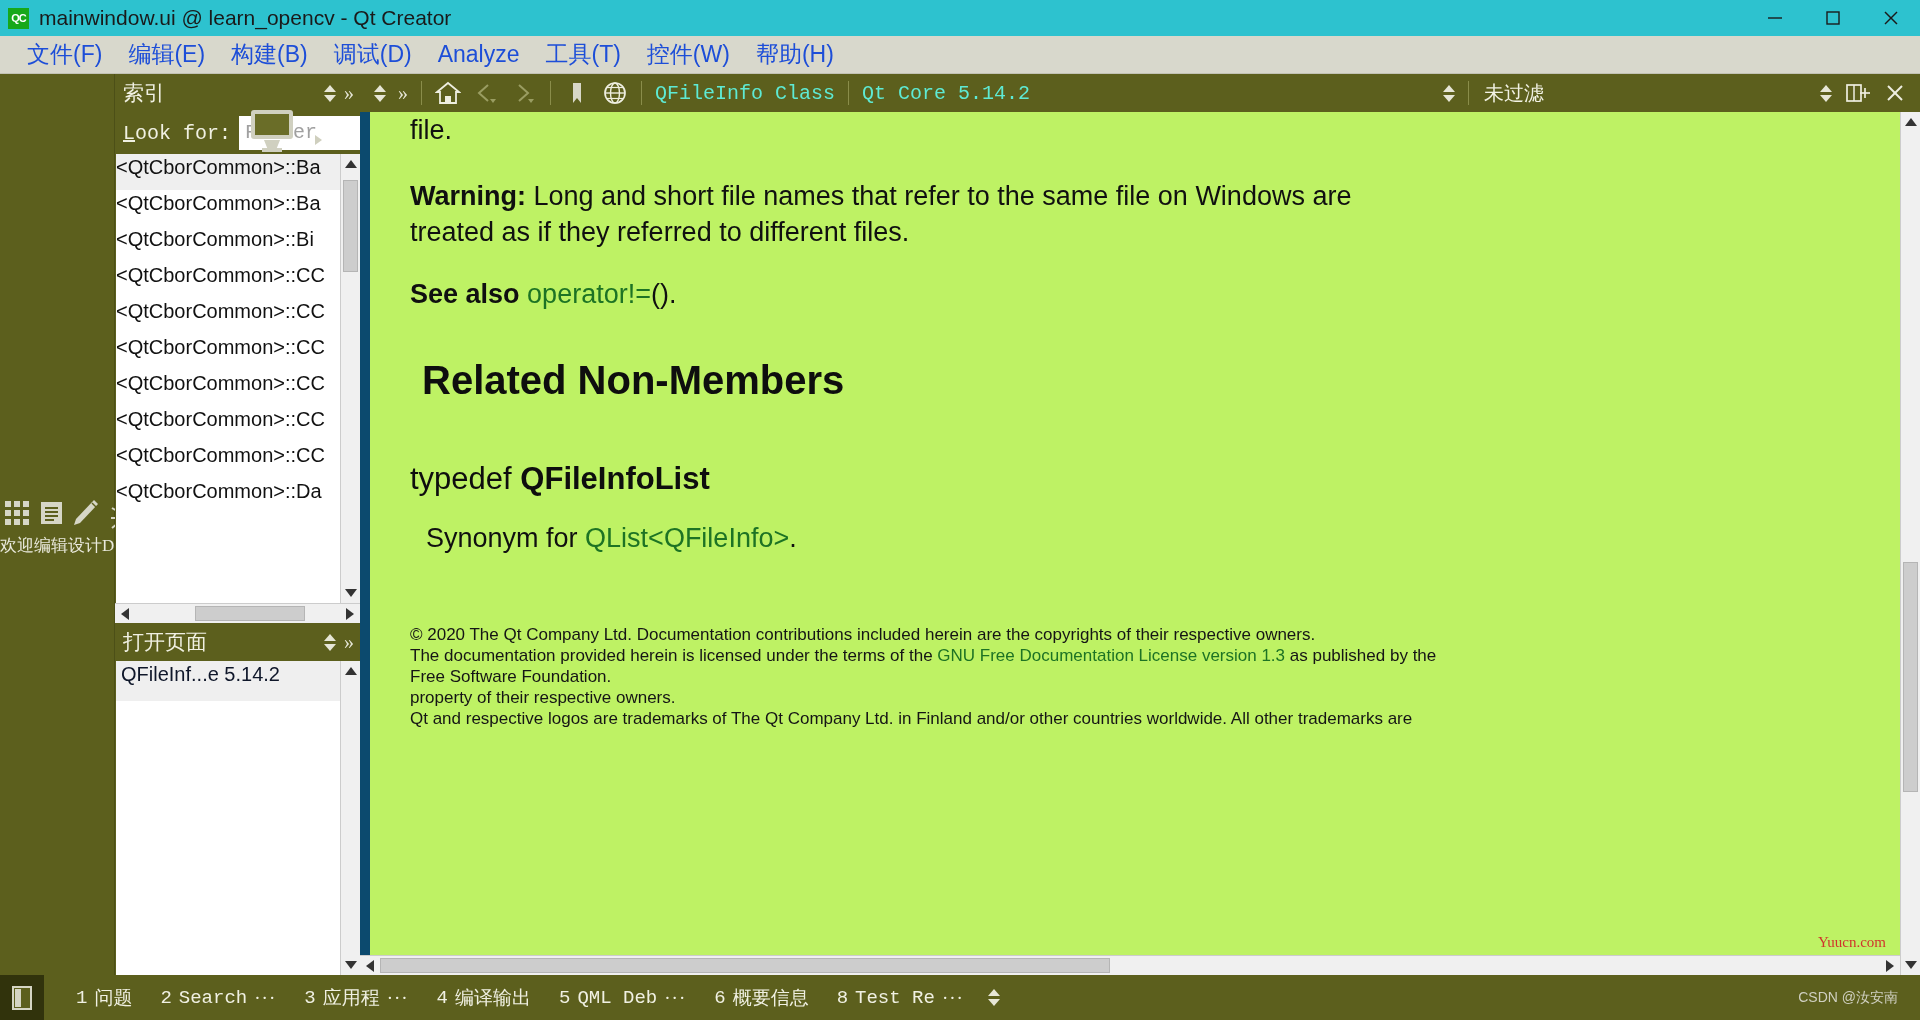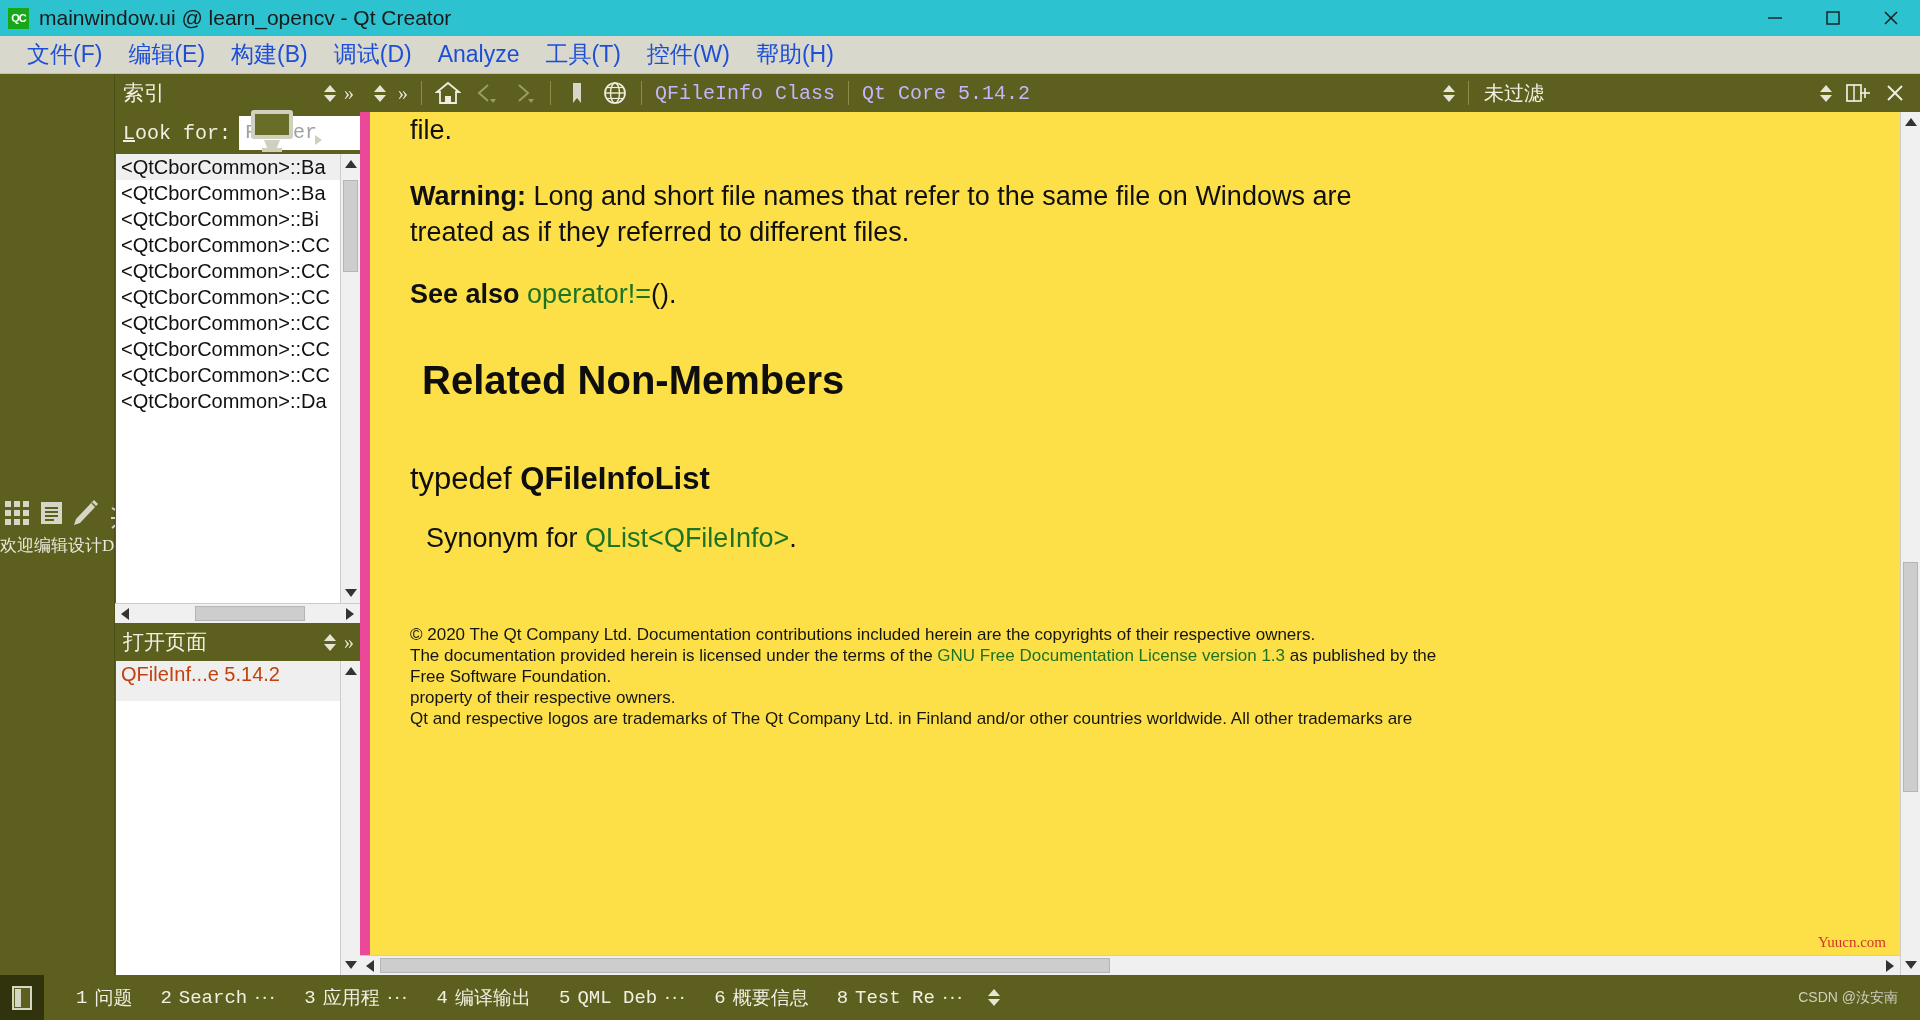--- a/index.html
+++ b/index.html
@@ -162,24 +162,23 @@
     flex: 1 1 auto; display:flex; min-height:0;
     background:#ffffff;
     border-left: 1px solid #5c5f1d;
   }
   .index-list {
     flex: 1 1 auto; overflow:hidden;
     background:#ffffff;
     position: relative;
   }
   .index-item {
-    height: 26px; line-height: 26px;
+    height: 36px; line-height: 26px;
     font-size: 20px;
     color: #111111;
-    padding-left: 5px;
     white-space: nowrap;
     overflow: hidden;
     font-family: "Liberation Sans", sans-serif;
   }
   .index-item.sel { background: #efefef; }
 
   
   .vscroll {
     width: 20px; flex: 0 0 20px;
     background: #f0f0f0; border-left: 1px solid #cccccc;
@@ -201,52 +200,52 @@
   .hs-btn { width:20px; flex:0 0 20px; display:flex; align-items:center; justify-content:center; }
   .hs-track { flex:1 1 auto; position:relative; height:100%; }
   .hs-thumb { position:absolute; top:2px; bottom:2px; background:#cdcdcd; border:1px solid #b5b5b5; }
 
   
   .openpages-wrap { flex: 0 0 352px; display:flex; flex-direction:column; }
   .openpages-list { flex:1 1 auto; display:flex; background:#ffffff; border-left:1px solid #5c5f1d; min-height:0;}
   .op-items { flex:1 1 auto; background:#ffffff; }
   .op-item {
     height: 40px; line-height:27px;
-    font-size: 20px; color:#c2410c; padding-left:5px;
+    font-size: 20px; color:#0f172a; padding-left:5px;
     background:#efefef;
     white-space:nowrap; overflow:hidden;
     font-family:"Liberation Sans", sans-serif;
   }
 
   
   .helpmain { flex:1 1 auto; display:flex; flex-direction:column; min-width:0; background:#ffffff;}
   .help-toolbar {
     height: 38px; flex:0 0 38px;
     background:#5c5f1d;
     display:flex; align-items:center;
     color:#eeeee0;
     padding: 0 6px 0 8px;
     gap: 0px;
   }
   .tb-icon { width:38px; height:38px; display:flex; align-items:center; justify-content:center; }
   .tb-sep { width:1px; height:24px; background:#8a8d4a; margin: 0 7px; }
   .tb-text {
-    font-size: 20px; color:#c4b5fd;
+    font-size: 20px; color:#5eead4;
     font-family:"Liberation Mono", monospace;
     white-space:nowrap; padding: 0 6px;
   }
   .tb-text-cn { font-size: 20px; color:#f2f2e4; font-family:"Liberation Serif", serif; white-space:nowrap; padding-left:8px;}
   .tb-spin { display:flex; flex-direction:column; align-items:center; gap:3px; padding: 0 6px; }
   .tb-push { margin-left:auto; }
 
   .doc-area { flex:1 1 auto; display:flex; min-height:0; }
   .doc-scroll-col { flex:1 1 auto; display:flex; flex-direction:column; min-width:0; }
   .doc-canvas {
-    flex:1 1 auto; background:#fde047; position:relative;
-    border-left: 10px solid #ec4899;
+    flex:1 1 auto; background:#bef264; position:relative;
+    border-left: 10px solid #0c4a6e;
     overflow:hidden;
     padding: 0 0 0 10px;
     min-height: 0;
   }
   .doc-inner { padding: 0 40px 0 30px; position:relative; height: 100%;}
   .doc-p {
     font-size: 27px; line-height: 36px; color:#101010;
     margin-bottom: 26px;
     font-family:"Liberation Sans", sans-serif;
   }

